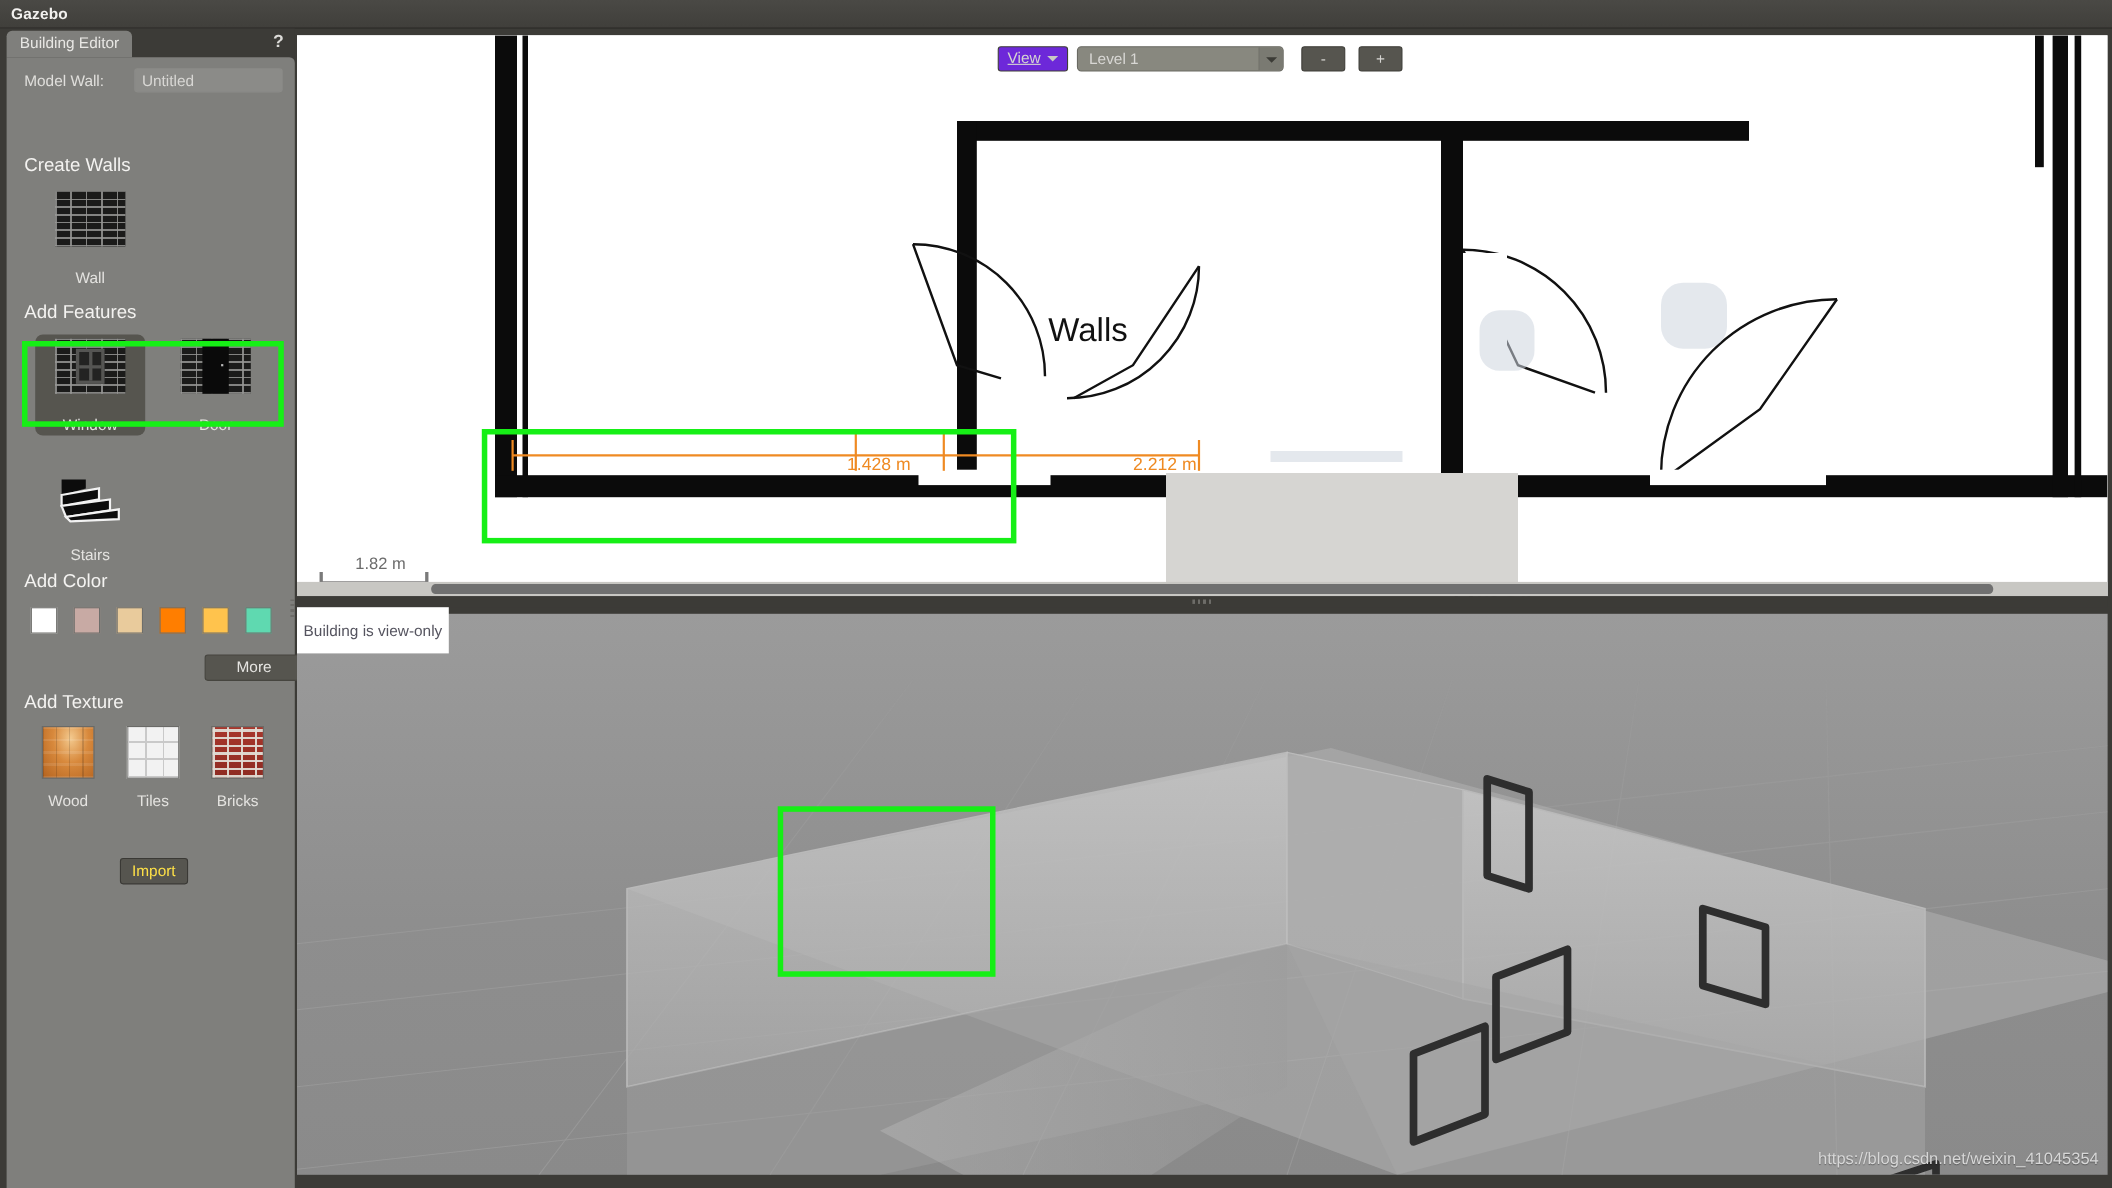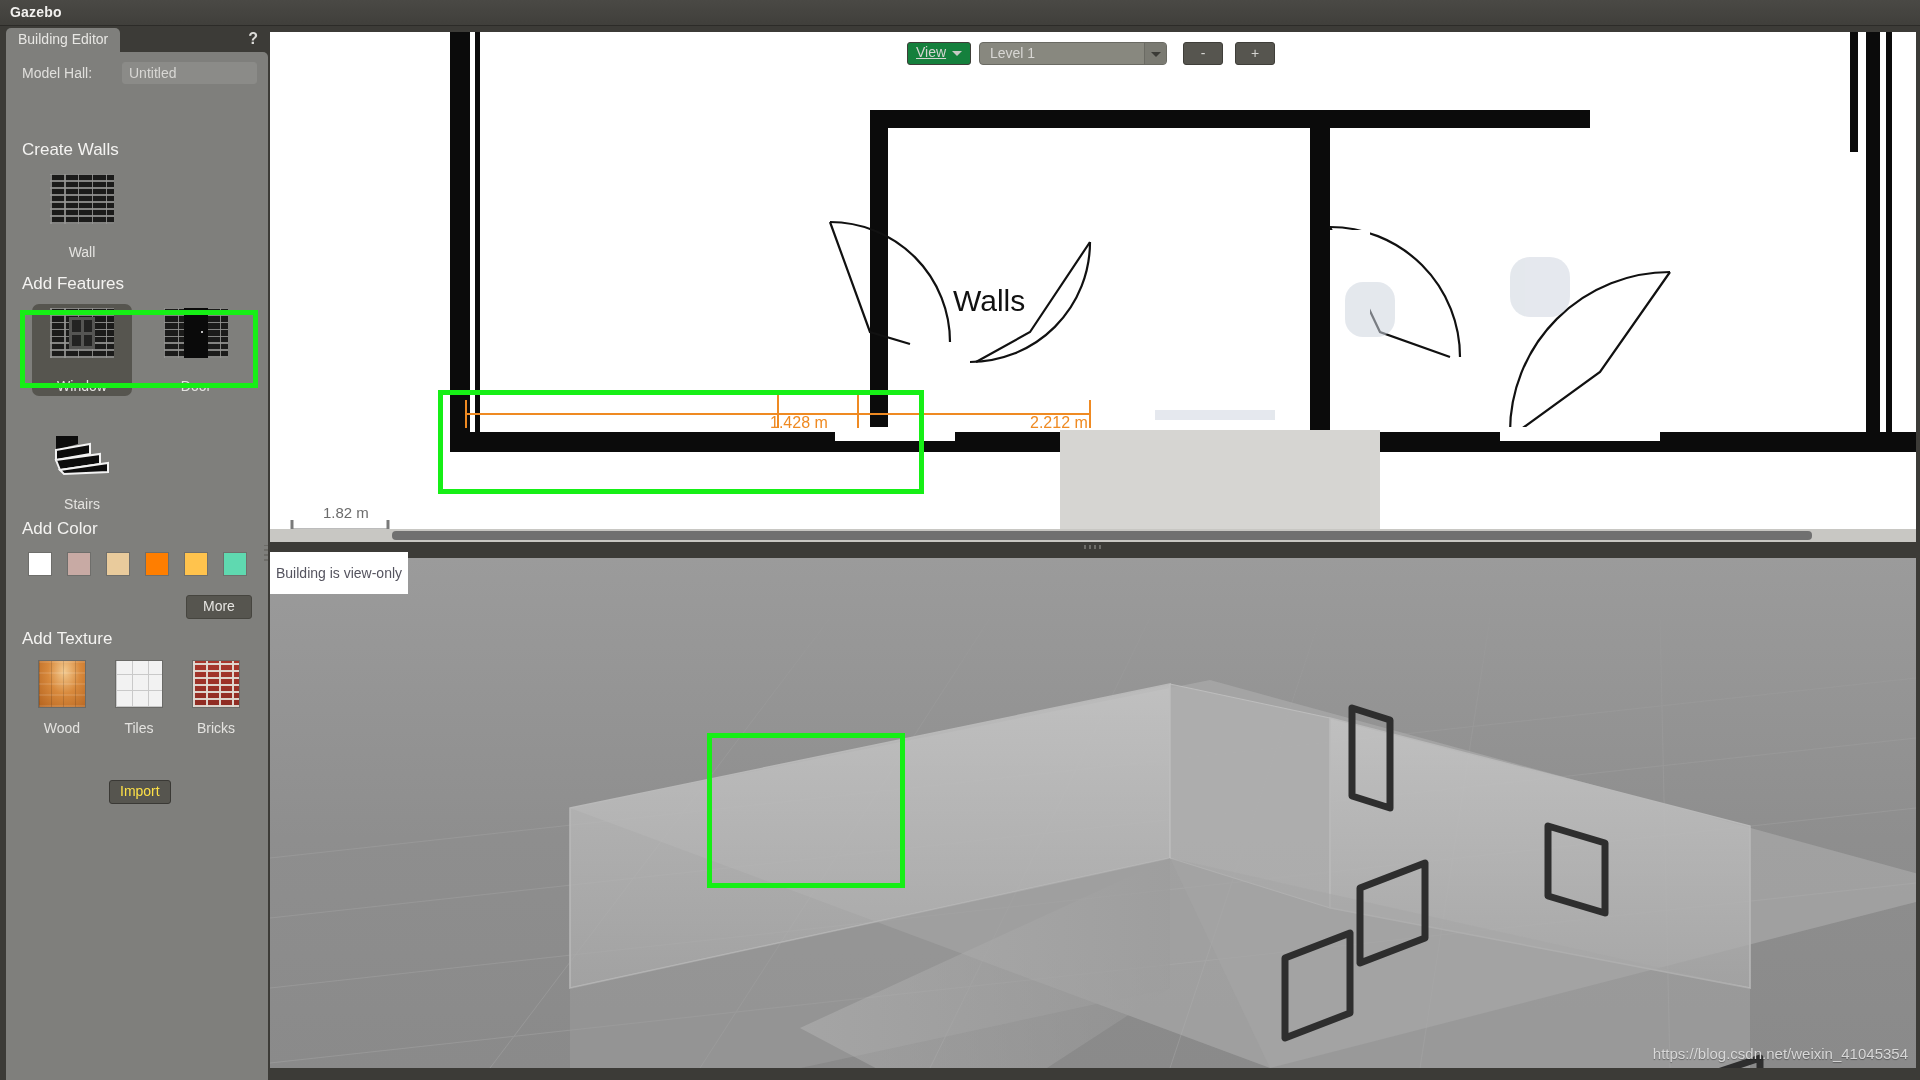--- a/index.html
+++ b/index.html
@@ -130,21 +130,21 @@
   
   .swatch {
     position: absolute; top: 0; width: 24px; height: 24px;
     border: 1px solid #6e6e6b;
     cursor: pointer;
   }
   .morebtn {
     position: absolute; height: 24px;
     background: #56554f; border: 1px solid #46453f; border-radius: 3px;
     color: #e6e5e2; font-size: 14px;
-    padding: 2px 16px;
+    padding: 2px 28px;
     cursor: pointer;
   }
 
   
   .tex {
     position: absolute; width: 96px; height: 76px; text-align: center;
   }
   .tex .sw {
     position: absolute; left: 50%; top: 0; transform: translateX(-50%);
     width: 48px; height: 48px; border: 1px solid #6a6a67;
@@ -184,21 +184,21 @@
     width: 1646px; height: 510px;
     background: #ffffff;
     overflow: hidden;
   }
   #toolbar2d {
     position: absolute; left: 0; top: 0; width: 100%; height: 34px;
     z-index: 40;
   }
   .tb-btn {
     position: absolute; top: 10px;
-    background: #15803d; border: 1px solid #3f3e39; border-radius: 3px;
+    background: #6d28d9; border: 1px solid #3f3e39; border-radius: 3px;
     color: #d5d4d1; font-size: 14px;
     height: 23px; line-height: 19px;
     padding: 0 8px;
     cursor: pointer;
     text-decoration: underline;
   }
   .tb-caret {
     display: inline-block; margin-left: 6px;
     border-left: 5px solid transparent; border-right: 5px solid transparent;
     border-top: 5px solid #c9c8c5; vertical-align: middle;
@@ -301,21 +301,21 @@
 <div id="leftpanel">
 
   <div id="panelTabRow">
     <div id="panelTab">Building Editor</div>
     <div id="helpBtn">?</div>
   </div>
 
   <div id="panelBody">
 
     <div class="row-modelname">
-      <div class="lbl-modelname">Model Hall:</div>
+      <div class="lbl-modelname">Model Wall:</div>
       <input class="inp-modelname" type="text" value="Untitled" style="">
     </div>
 
     <div class="section-head" style="top:88px">Create Walls</div>
 
     <div class="tool" style="left:26px; top:118px">
       <div class="glyph">
           <div class="brick"></div>
         </div>
       <div class="cap">Wall</div>

